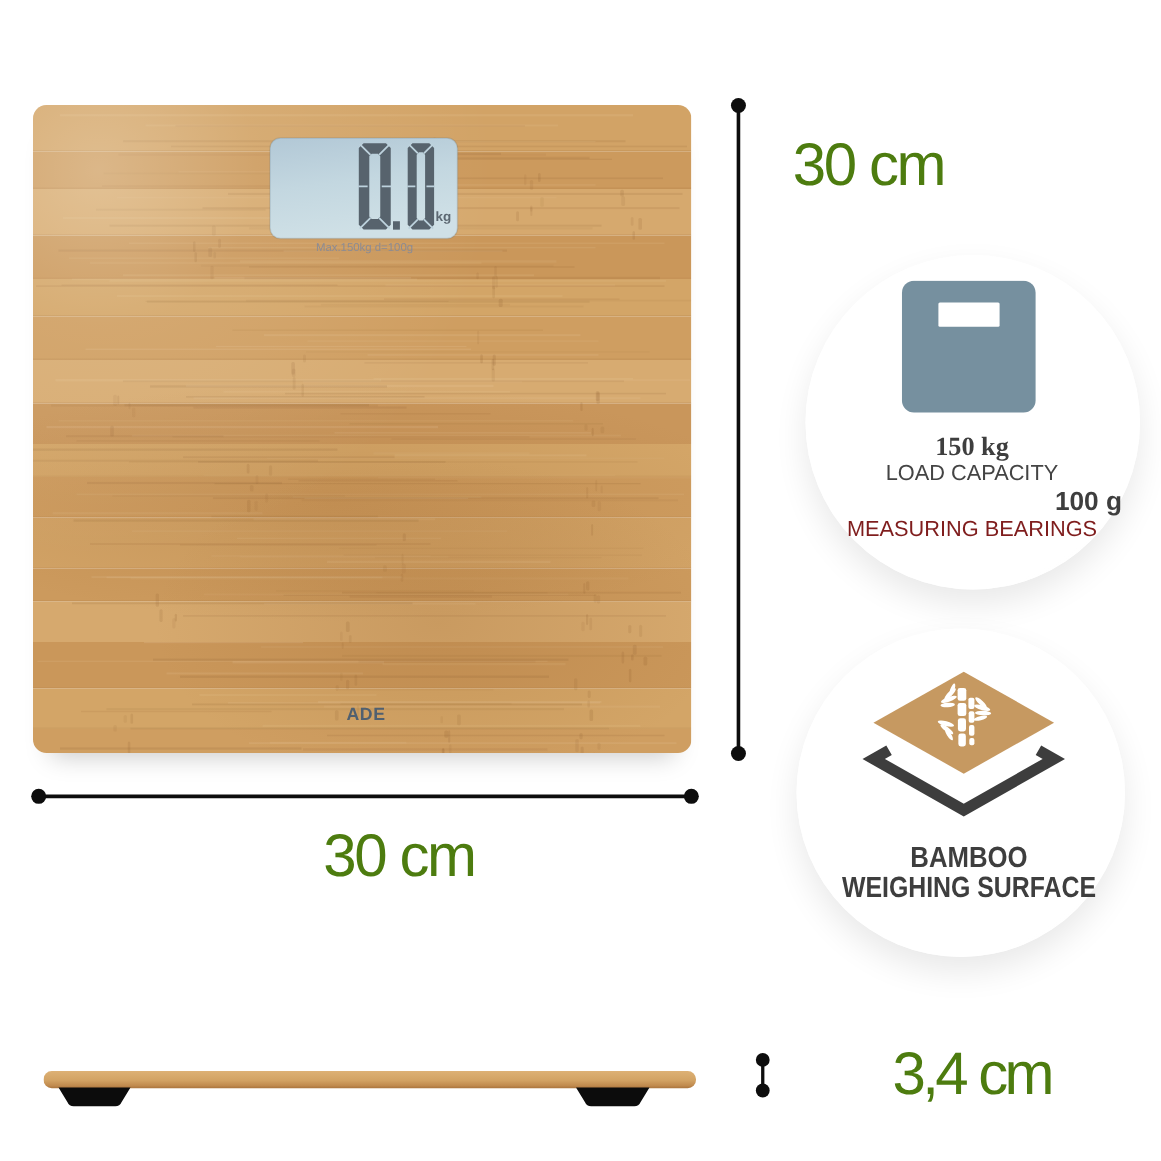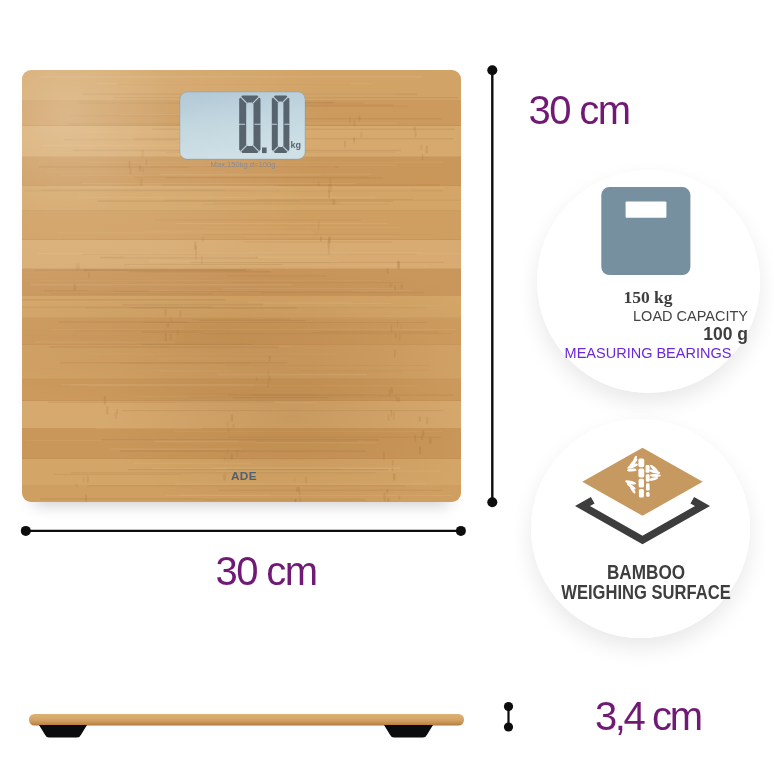--- a/index.html
+++ b/index.html
@@ -1,19 +1,19 @@
 <!DOCTYPE html>
 <html><head>
 <meta charset="utf-8">
 <style>
 html,body{margin:0;padding:0;}
 body{width:774px;height:774px;background:#ffffff;position:relative;overflow:hidden;
   font-family:"Liberation Sans", sans-serif;}
 .abs{position:absolute;}
-.dim{color:#701a75;font-size:40px;letter-spacing:-1.6px;white-space:nowrap;}
+.dim{color:#4d7c0f;font-size:40px;letter-spacing:-1.6px;white-space:nowrap;}
 </style>
 </head>
 <body>
 
 <div class="abs" style="left:22px;top:70px;width:439px;height:432px;border-radius:9px;overflow:hidden;box-shadow:0 14px 16px -12px rgba(0,0,0,0.22);">
 <svg width="439" height="432" viewBox="0 0 439 432" xmlns="http://www.w3.org/2000/svg" style="display:block">
 <defs>
 <linearGradient id="lcdg" x1="0" y1="0" x2="0.25" y2="1">
 <stop offset="0" stop-color="#b2c8d6"></stop>
           <stop offset="0.5" stop-color="#c3d7e0"></stop>
@@ -394,25 +394,25 @@
  background:radial-gradient(circle at 42% 38%, #ffffff 74%, #fdfdfd 88%, #f4f4f4 100%);
  box-shadow:0 10px 22px rgba(0,0,0,0.09);"></div>
 
 <svg class="abs" style="left:601px;top:187px" width="90" height="89" viewBox="0 0 90 89">
 <rect x="0.3" y="0.1" width="89.1" height="87.9" rx="8" fill="#76909f"></rect>
 <rect x="24.6" y="14.6" width="40.8" height="16.2" rx="1" fill="#ffffff"></rect>
 </svg>
 
 <div class="abs" style="left:548px;top:288px;width:200px;text-align:center;font-size:17.5px;font-weight:bold;color:#3e3e3e;line-height:18px;font-family:Liberation Serif, serif;">150 kg</div>
 
-<div class="abs" style="left:548px;top:308.5px;width:200px;text-align:right;font-size:14.5px;color:#444;line-height:15px;">LOAD CAPACITY</div>
+<div class="abs" style="left:548px;top:308.5px;width:200px;text-align:center;font-size:14.5px;color:#444;line-height:15px;">LOAD CAPACITY</div>
 
 <div class="abs" style="left:548px;top:324.5px;width:200px;text-align:right;font-size:17.5px;font-weight:bold;color:#3e3e3e;line-height:18px;">100 g</div>
 
-<div class="abs" style="left:540px;top:346px;width:216px;text-align:center;font-size:14.5px;color:#6d28d9;line-height:15px;">MEASURING BEARINGS</div>
+<div class="abs" style="left:540px;top:346px;width:216px;text-align:center;font-size:14.5px;color:#7f1d1d;line-height:15px;">MEASURING BEARINGS</div>
 
 <div class="abs" style="left:530.5px;top:419px;width:219px;height:219px;border-radius:50%;
  background:radial-gradient(circle at 42% 38%, #ffffff 74%, #fdfdfd 88%, #f4f4f4 100%);
  box-shadow:0 10px 22px rgba(0,0,0,0.09);"></div>
 
 <svg class="abs" style="left:574px;top:440px" width="138" height="110" viewBox="574 440 138 110">
 
 <path d="M 592.7,500.2 L 582.5,506 L 642.5,540 L 702.5,506 L 692.3,500.2" fill="none" stroke="#3d3d3d" stroke-width="7.4" stroke-linejoin="miter"></path>
 
 <polygon points="582.3,481.8 642.5,447.8 702.7,481.8 642.5,515.8" fill="#c69961"></polygon>

